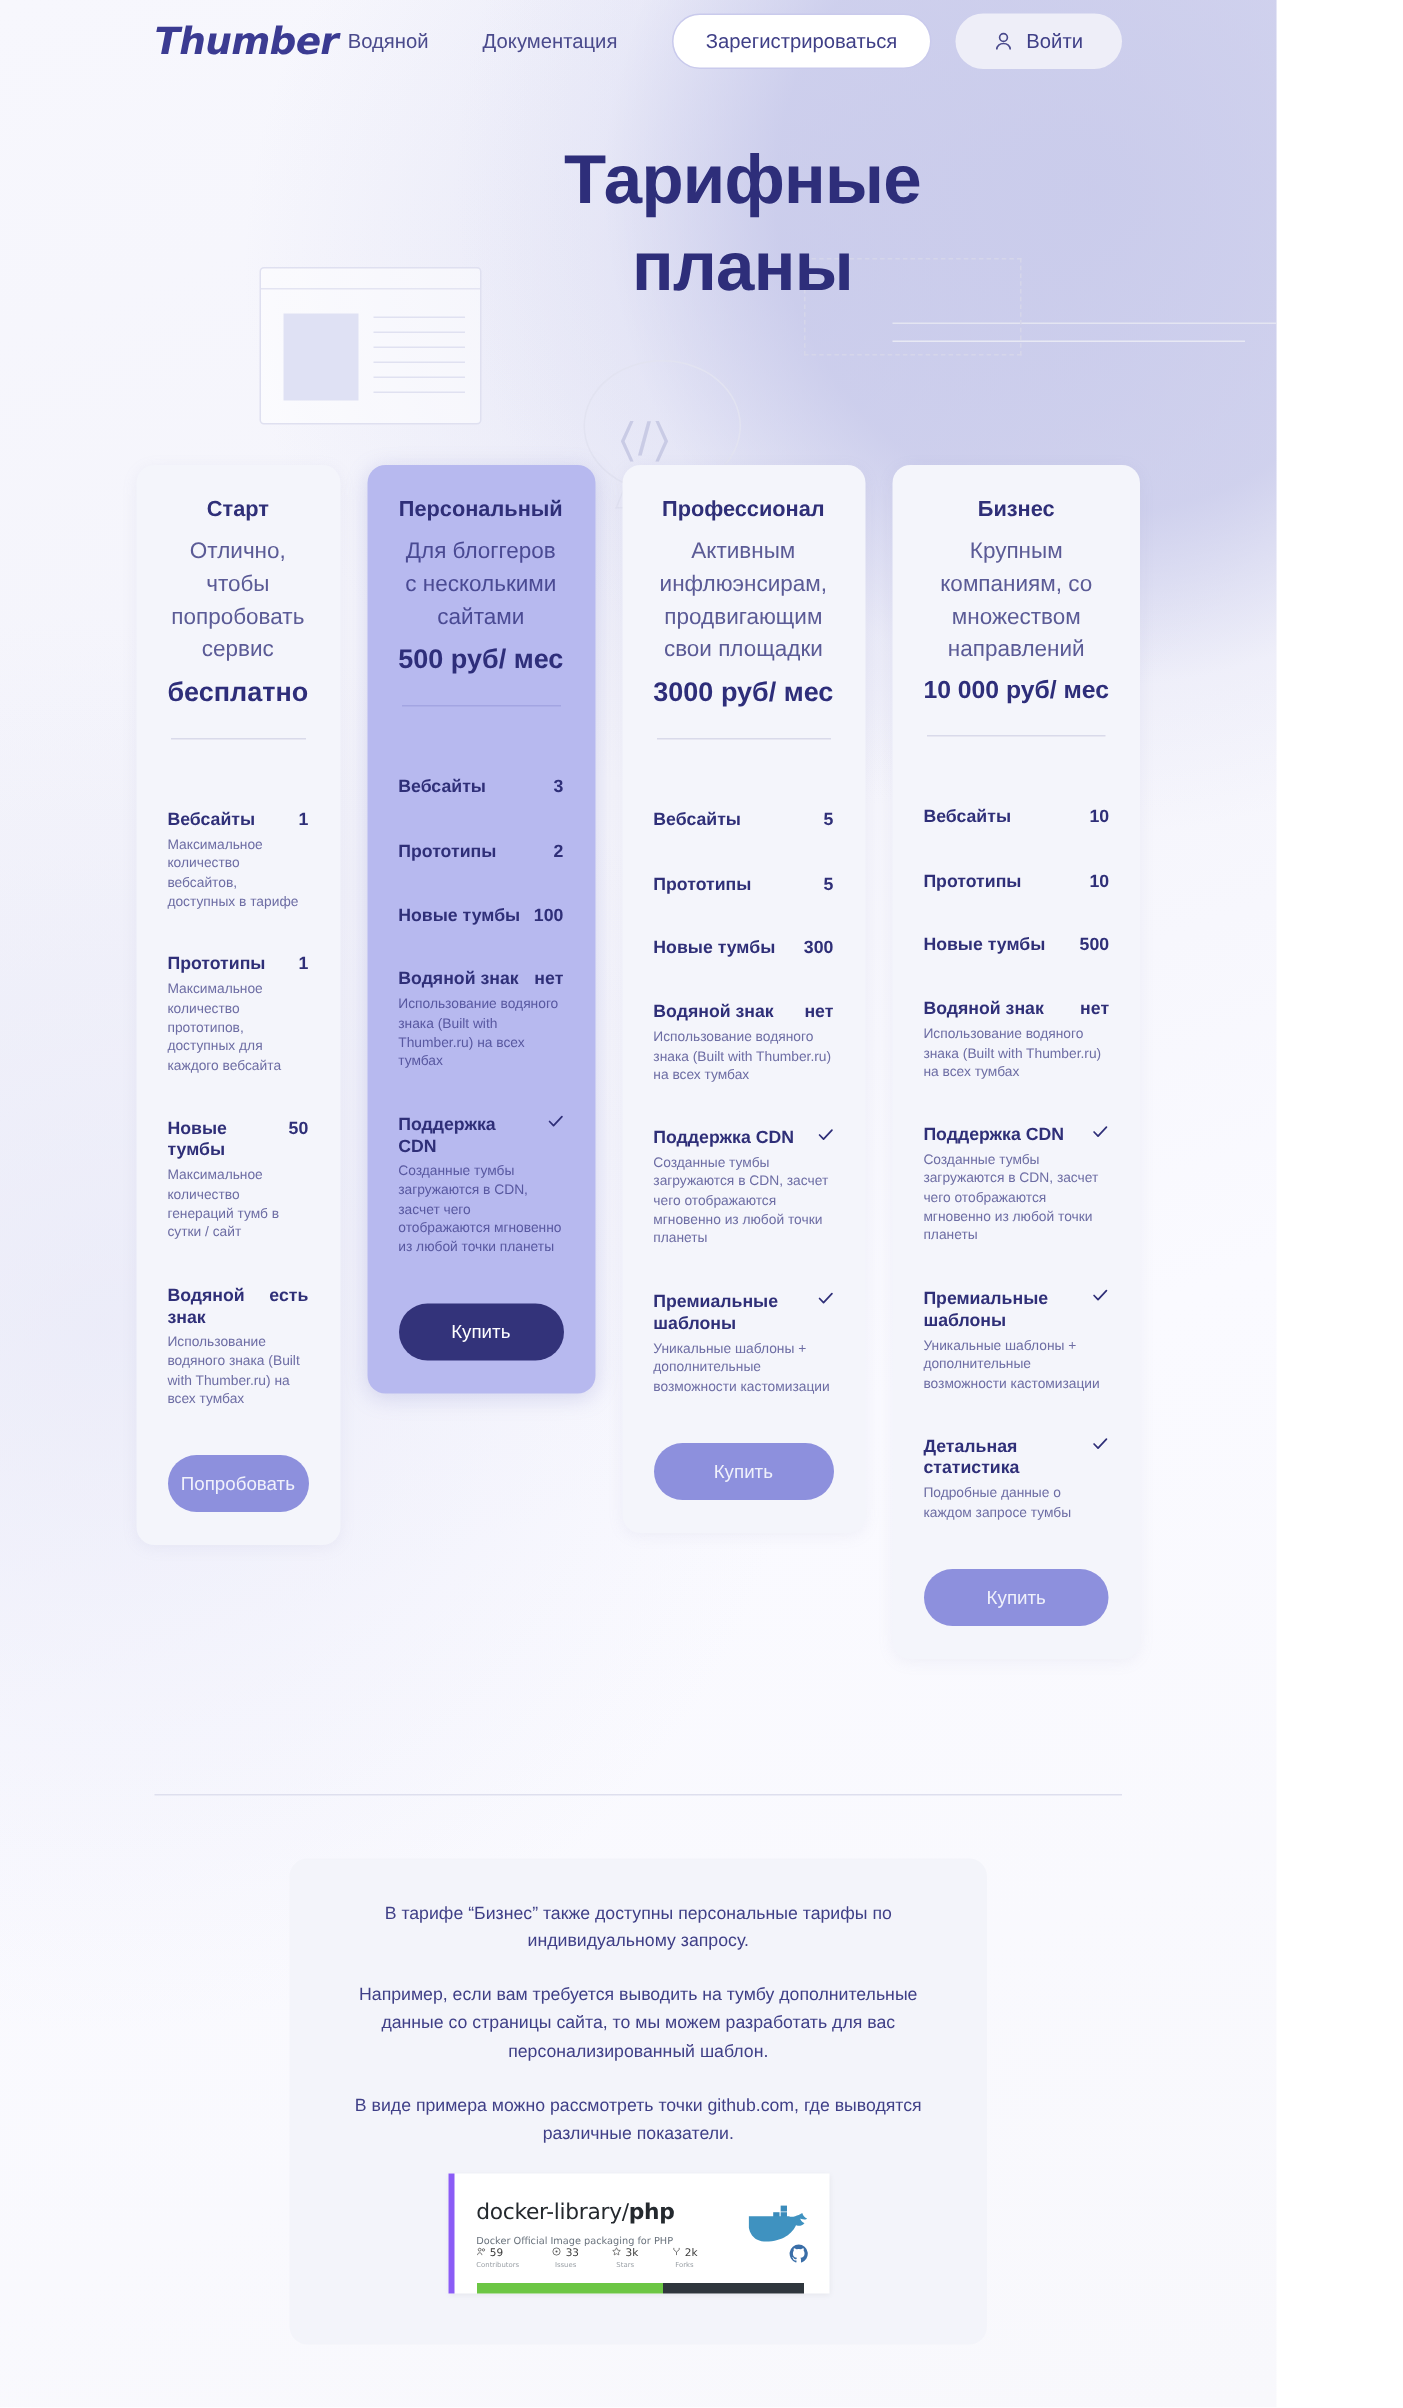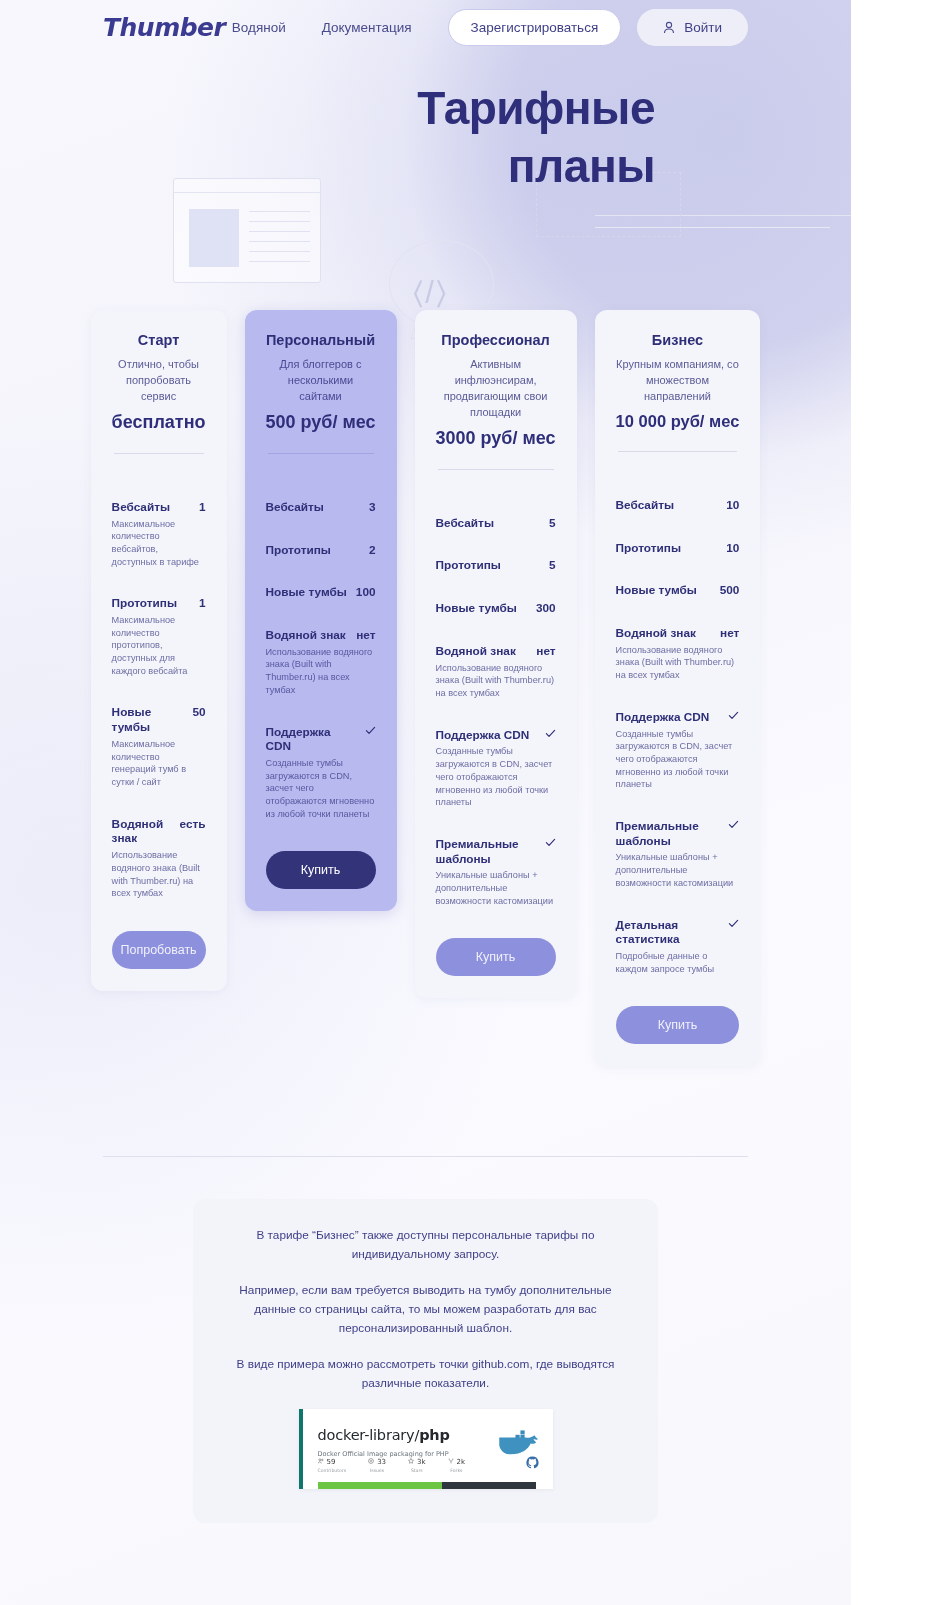--- a/index.html
+++ b/index.html
@@ -74,23 +74,23 @@
   .user-icon { width: 12px; height: 13px; display: block; }
 
   
   .hero {
     position: relative;
     height: 255px;
   }
   .hero-title {
     position: absolute;
     left: 335px;
-    top: 25px;
+    top: 36px;
     width: 320px;
-    text-align: right;
+    text-align: center;
     font-size: 46px;
     font-weight: bold;
     line-height: 1.25;
     color: #2e2e7a;
     letter-spacing: -0.5px;
     z-index: 4;
   }
   .browser-mock {
     position: absolute;
     left: 173px;
@@ -181,21 +181,21 @@
   }
   .card-title {
     text-align: center;
     font-size: 14.5px;
     font-weight: bold;
     color: #2f2f78;
     margin-bottom: 9px;
   }
   .card-sub {
     text-align: center;
-    font-size: 11px;
+    font-size: 15px;
     line-height: 1.45;
     color: #5b5b96;
     min-height: 44px;
   }
   .card--accent .card-sub { color: #4a4a93; }
   .card-price {
     text-align: center;
     font-size: 18px;
     font-weight: bold;
     color: #2e2e7a;
@@ -275,21 +275,21 @@
     color: #3f3f87;
     margin-bottom: 17px;
   }
   .info-p:last-of-type { margin-bottom: 18px; }
 
   
   .gh-card {
     width: 254px;
     margin: 0 auto;
     background: #ffffff;
-    border-left: 4px solid #0f766e;
+    border-left: 4px solid #8b5cf6;
     position: relative;
     text-align: left;
     padding: 18px 16px 0 15px;
     box-shadow: 0 1px 4px rgba(0,0,0,0.06);
   }
   .gh-repo {
     font-size: 14.5px;
     color: #24292e;
     font-family: "DejaVu Sans", sans-serif;
     letter-spacing: -0.2px;

